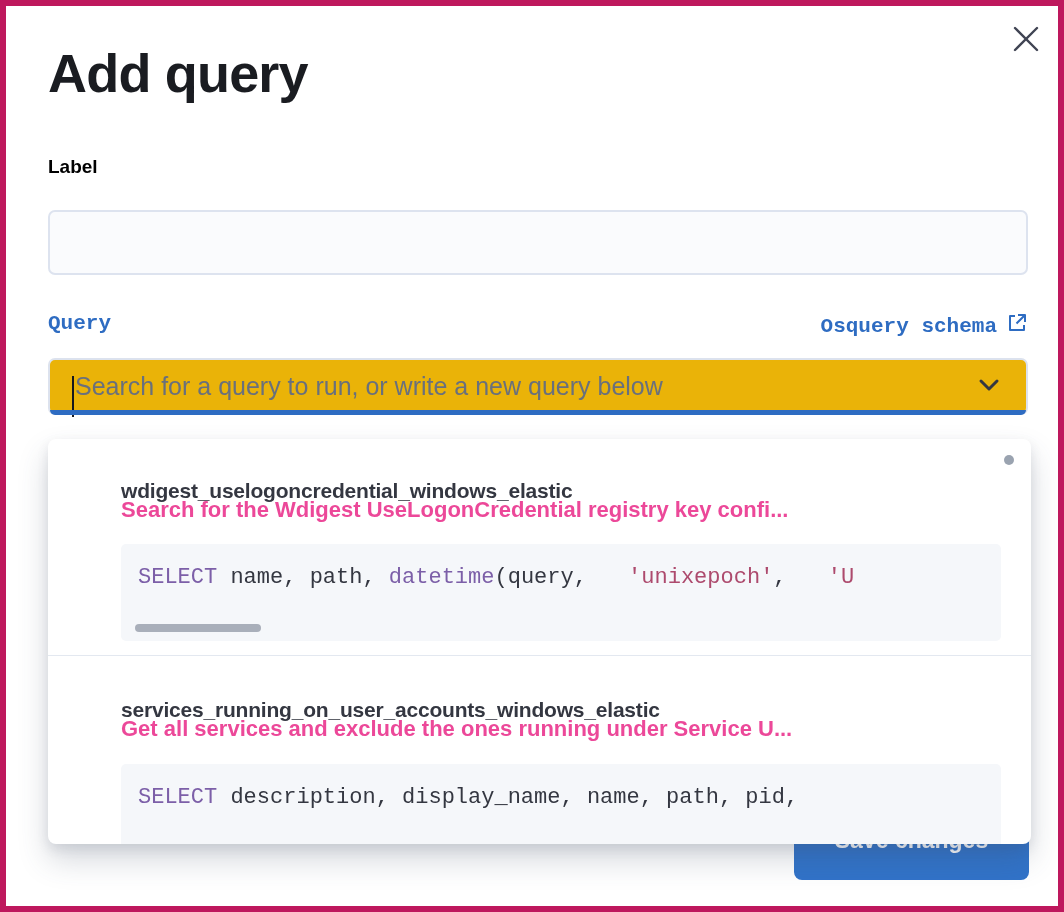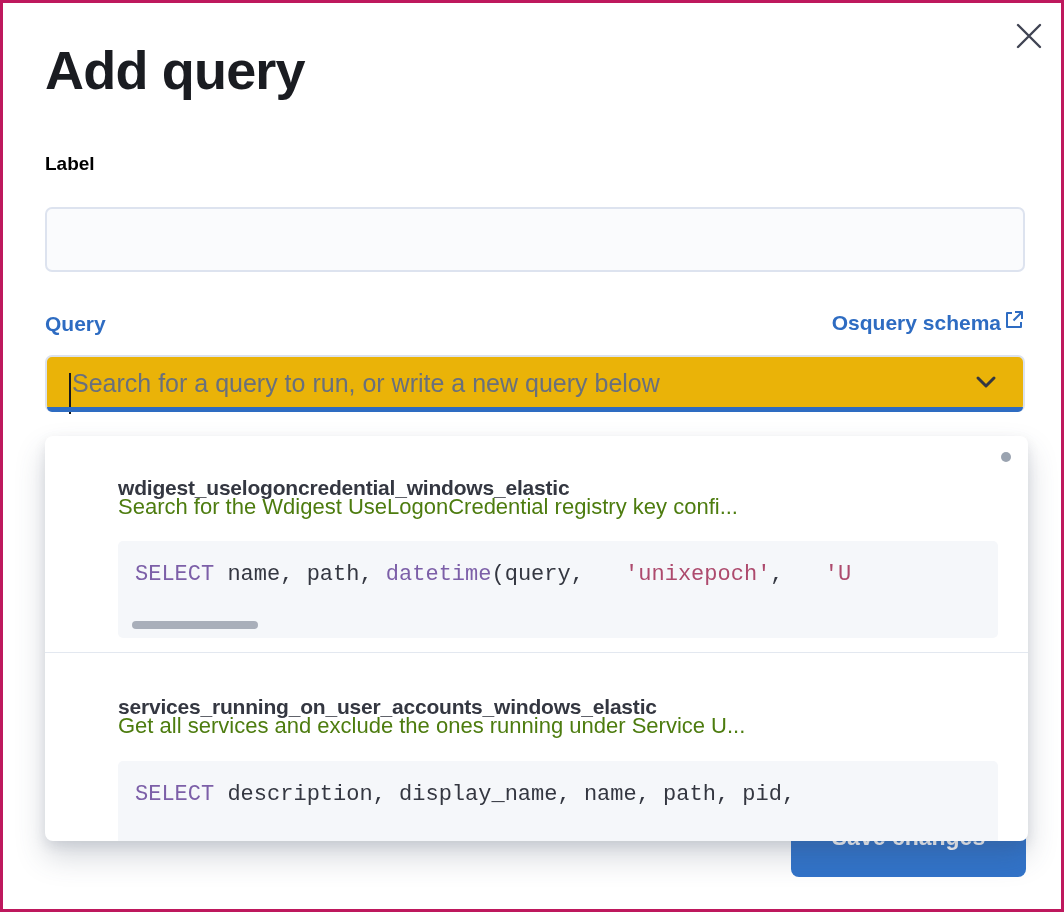--- a/index.html
+++ b/index.html
@@ -4,21 +4,21 @@
 <style>
   * { box-sizing: border-box; margin: 0; padding: 0; }
   html,body { width:1064px; height:912px; }
   body {
     font-family: "Liberation Sans", sans-serif;
     position: relative;
     background: #fff;
   }
   .frame {
     position:absolute; inset:0;
-    border:3px solid #be185d;
+    border:6px solid #be185d;
     background:#fff;
     overflow:hidden;
   }
   
   .close-btn {
     position:absolute; top:12px; right:10px;
     width:44px; height:44px;
     display:flex; align-items:center; justify-content:center;
     cursor:pointer; background:none; border:none;
   }
@@ -40,28 +40,28 @@
     border:2px solid #dde3ef;
     border-radius:7px;
     font-size:24px; color:#1a1c21;
     padding:0 18px;
     font-family:"Liberation Sans", sans-serif;
     outline:none;
   }
   
   .query-row {
     position:absolute; left:42px; top:306px; width:980px;
-    display:flex; justify-content:space-between; align-items:flex-end;
+    display:flex; justify-content:space-between; align-items:flex-start;font-family:Liberation Mono, monospace;
   }
   .query-label {
     font-size:21px; font-weight:700; color:#2e6cc2;
   }
   .schema-link {
     font-size:21px; font-weight:700; color:#2e6cc2;
-    display:flex; align-items:center; gap:2px;
+    display:flex; align-items:center; gap:9px;
     text-decoration:none; cursor:pointer;
   }
   
   .combobox {
     position:absolute; left:42px; top:352px;
     width:980px; height:57px;
     background:#eab308;
     border:2px solid #dce2ee;
     border-radius:7px;
   }
@@ -105,21 +105,21 @@
     background:#9aa3b0; cursor:pointer;
   }
   .opt-title {
     position:absolute; left:73px;
     font-size:21px; font-weight:700; color:#343741;
     letter-spacing:-0.2px;
     margin-top:27px;
   }
   .opt-desc {
     position:absolute; left:73px;
-    font-size:22px; font-weight:400; color:#4d7c0f;
+    font-size:22px; font-weight:700; color:#ec4899;
   }
   .code-block {
     position:absolute; left:73px;
     width:880px;
     background:#f5f7fa;
     border-radius:5px;
   }
   .code-line {
     position:absolute; left:17px; top:21px;
     font-family:"Liberation Mono", "DejaVu Sans Mono", monospace;

